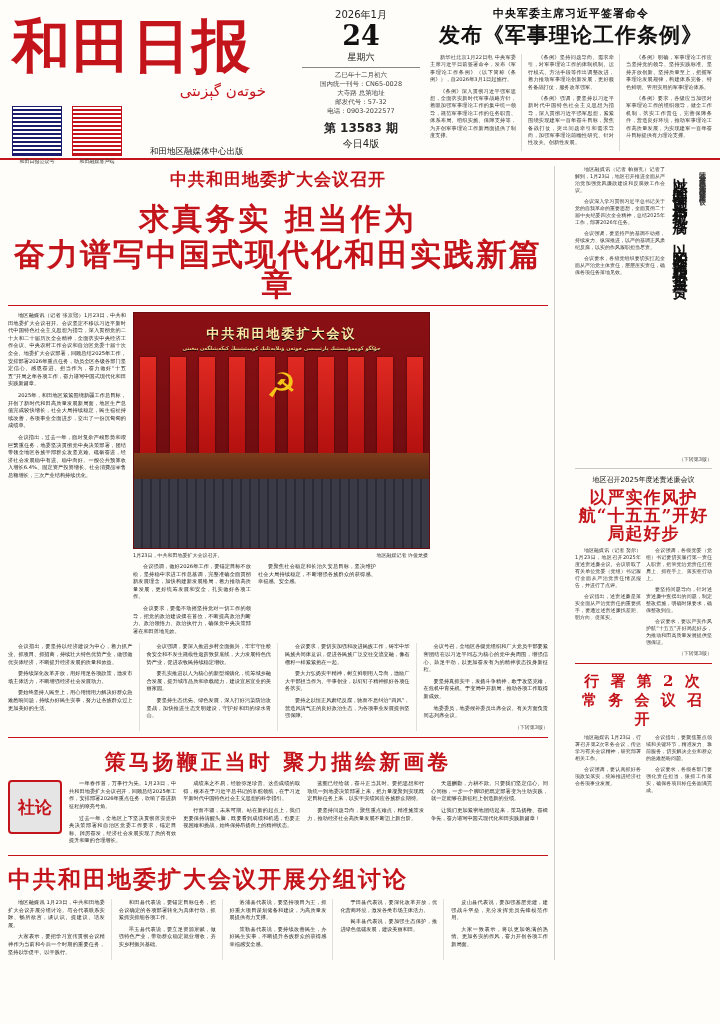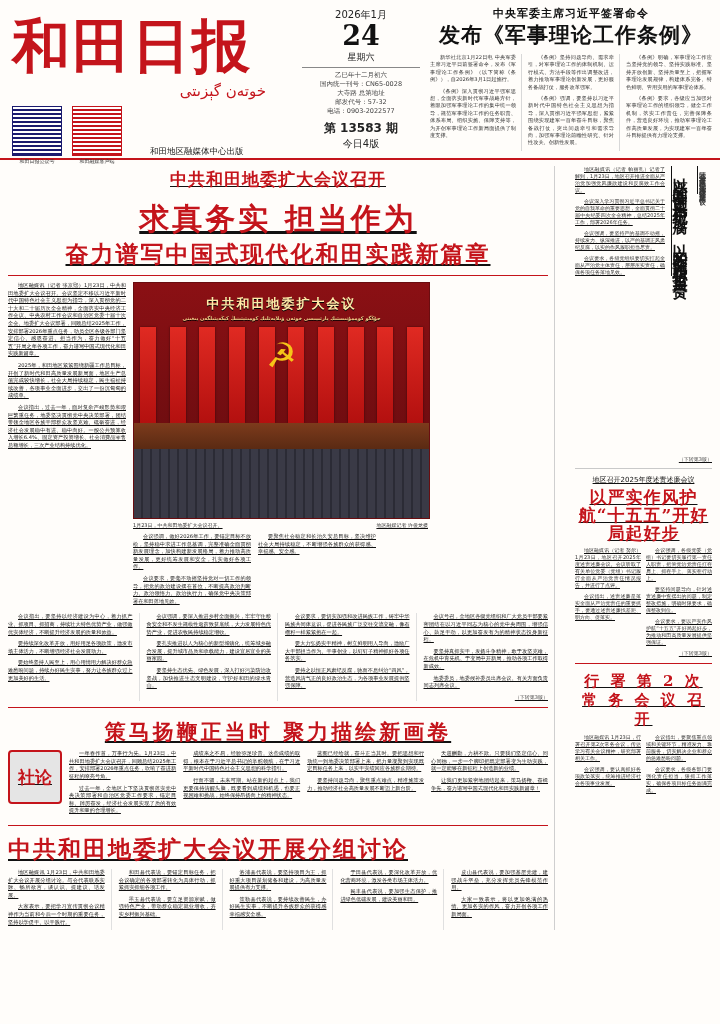--- a/index.html
+++ b/index.html
@@ -1,17 +1,17 @@
 <!DOCTYPE html>
 <html><head>
 <meta charset="utf-8">
 <style>
   html,body{margin:0;padding:0;background:#ffffff;}
   body{width:721px;height:1024px;font-family:"DejaVu Sans","Liberation Sans",sans-serif;color:#111;overflow:hidden;}
-  .page{position:relative;width:720px;height:1024px;background:#fffdfa;text-decoration:underline;}
+  .page{position:relative;width:720px;height:1024px;background:#fffdfa;}
   
   .masthead{position:relative;height:160px;border-bottom:2px solid #c4141b;padding:6px 10px 0 10px;box-sizing:border-box;}
   .mh-left{position:absolute;left:12px;top:14px;width:272px;}
   .paper-title{font-family:"DejaVu Serif","Liberation Serif",serif;font-weight:700;font-size:58px;line-height:64px;color:#c4141b;letter-spacing:2px;white-space:nowrap;}
   .uyghur{font-size:15px;color:#c4141b;text-align:right;margin-top:4px;margin-right:18px;letter-spacing:1px;}
   .qrs{position:absolute;left:12px;top:106px;display:flex;gap:10px;}
   .qr{width:48px;height:48px;background:
      repeating-linear-gradient(0deg,#1a1a6e 0 2px,#fff 2px 4px),
      repeating-linear-gradient(90deg,rgba(26,26,110,.85) 0 2px,rgba(255,255,255,0) 2px 4px);
      border:1px solid #1a1a6e;}
@@ -35,21 +35,21 @@
   .lead-col{flex:1;font-size:5.2px;line-height:7.4px;color:#333;text-align:justify;border-right:1px solid #d8d8d8;padding-right:5px;}
   .lead-col:last-child{border-right:none;padding-right:0;}
   .lead-col p{margin:0 0 4px 0;text-indent:10px;}
   
   .body-wrap{display:flex;padding:6px 8px 0 8px;box-sizing:border-box;}
   .col-main{width:540px;}
   .col-side{width:165px;margin-left:6px;border-left:1px solid #cfcfcf;padding-left:20px;box-sizing:border-box;}
   
   .h-kicker{text-align:center;color:#c4141b;font-weight:700;font-size:17px;letter-spacing:1px;margin-top:2px;}
   .h-main{text-align:center;color:#c4141b;font-family:"DejaVu Serif","Liberation Serif",serif;font-weight:700;font-size:30px;line-height:36px;letter-spacing:3px;margin-top:10px;}
-  .h-sub{text-align:center;color:#c4141b;font-family:"DejaVu Serif","Liberation Serif",serif;font-weight:700;font-size:23px;line-height:30px;letter-spacing:2px;margin-top:2px;}
+  .h-sub{text-align:center;color:#c4141b;font-family:"DejaVu Serif","Liberation Serif",serif;font-weight:700;font-size:31px;line-height:30px;letter-spacing:2px;margin-top:2px;}
   .hr-red{border-top:1px solid #c4141b;margin:6px 0 6px 0;}
   .story{display:flex;gap:7px;margin-top:6px;}
   .story-col{width:118px;font-size:5.2px;line-height:7.6px;text-align:justify;color:#222;}
   .story-col p{margin:0 0 4px 0;text-indent:10px;}
   .photo-wrap{width:295px;}
   .photo{position:relative;width:295px;height:235px;background:linear-gradient(#8b1014,#5e0b0e);overflow:hidden;border:1px solid #6a0d10;}
   .ph-banner{position:absolute;top:12px;left:0;right:0;text-align:center;color:#ffe9a8;font-weight:700;font-size:13px;letter-spacing:2px;text-shadow:0 1px 0 #000;}
   .ph-banner small{display:block;font-size:5px;color:#f3d58c;letter-spacing:1px;margin-top:2px;}
   .ph-emblem{position:absolute;top:52px;left:50%;transform:translateX(-50%);width:40px;height:40px;}
   .ph-emblem .hammer{position:absolute;inset:0;color:#f5c518;font-size:34px;line-height:40px;text-align:center;}

